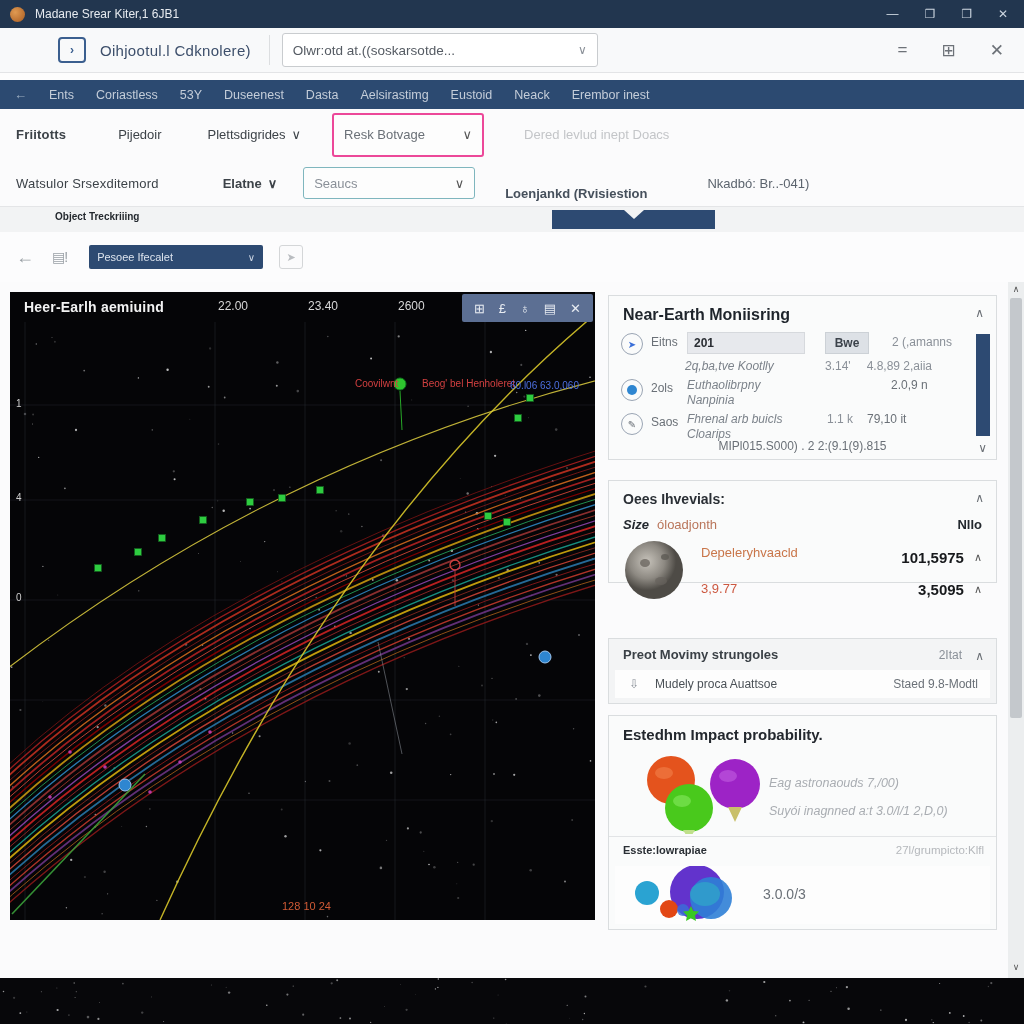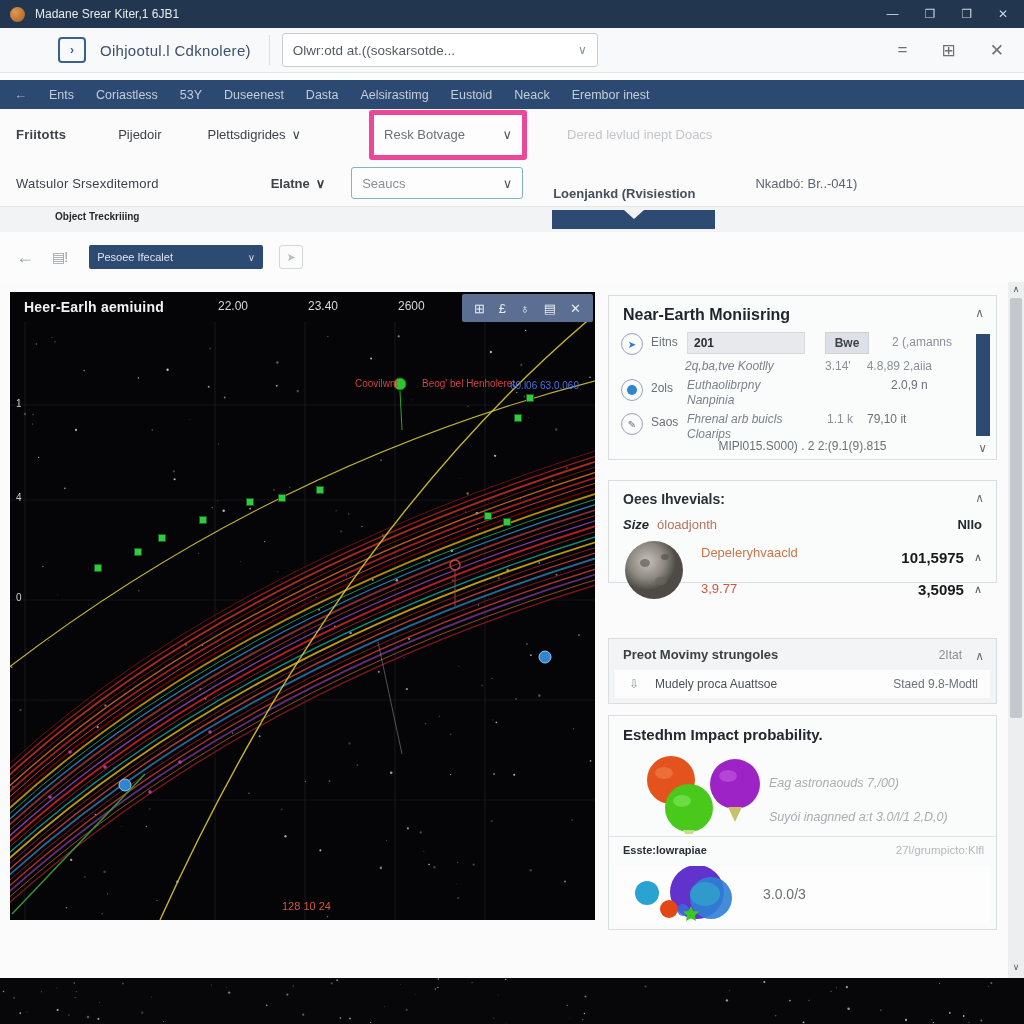--- a/index.html
+++ b/index.html
@@ -24,28 +24,28 @@
   
   .navbar{position:absolute;left:0;top:80px;width:1024px;height:29px;background:#2c4a71;display:flex;align-items:center;gap:22px;padding-left:14px;color:#c4cdd9;font-size:12.5px;box-sizing:border-box;}
   .navbar .back{font-size:13px;color:#9fb0c4;}
   .navbar .item{cursor:default;}
 
   
   .filtersrow{position:absolute;left:0;top:109px;width:1024px;height:51px;background:#fbfbfc;display:flex;align-items:center;font-size:13px;color:#3c4248;}
   .filtersrow .f1{margin-left:16px;font-weight:bold;letter-spacing:.2px;}
   .filtersrow .f2{margin-left:52px;}
   .filtersrow .f3{margin-left:46px;display:flex;align-items:center;gap:6px;}
-  .risk-dd{margin-left:68px;width:128px;height:32px;border:5px solid #ec4899;border-radius:3px;display:flex;align-items:center;padding:4px 10px;color:#6a7077;background:#fdfdfd;}
+  .risk-dd{margin-left:31px;width:128px;height:32px;border:2px solid #ec4899;border-radius:3px;display:flex;align-items:center;padding:4px 10px;color:#6a7077;background:#fdfdfd;}
   .risk-dd .chev{margin-left:auto;color:#555;}
   .filtersrow .hint{margin-left:40px;color:#c3c5c8;}
 
   
   .searchrow{position:absolute;left:0;top:160px;width:1024px;height:46px;background:#fbfbfc;display:flex;align-items:center;font-size:13px;color:#3c4248;border-bottom:1px solid #ececee;}
   .searchrow .lbl{margin-left:16px;letter-spacing:.2px;}
-  .searchrow .date{margin-left:112px;font-weight:bold;display:flex;gap:6px;align-items:center;}
+  .searchrow .date{margin-left:64px;font-weight:bold;display:flex;gap:6px;align-items:center;}
   .search-dd{margin-left:26px;width:150px;height:30px;border:1px solid #7fb6be;border-radius:3px;display:flex;align-items:center;padding:0 10px;color:#8a9098;background:#fdfdfd;}
   .search-dd .chev{margin-left:auto;color:#555;}
   .searchrow .legend{margin-left:30px;font-weight:bold;color:#46505c;margin-top:20px;}
   .searchrow .mode{margin-left:60px;color:#5c646e;}
 
   
   .tabstrip{position:absolute;left:0;top:206px;width:1024px;height:26px;background:#f2f3f4;border-top:1px solid #e4e5e7;border-bottom:1px solid #e4e5e7;}
   .tabstrip .tab-label{position:absolute;left:55px;top:4px;font-size:10px;font-weight:bold;color:#23282e;}
   .tab-indicator{position:absolute;left:552px;top:3px;width:163px;height:19px;background:#2d4a72;}
   .tab-indicator:after{content:"";position:absolute;left:72px;top:0;border-left:10px solid transparent;border-right:10px solid transparent;border-top:9px solid #f2f3f4;}
@@ -110,21 +110,21 @@
   .c3 .badge{position:absolute;right:34px;top:9px;color:#8a9098;font-size:12px;}
   .c3row{position:absolute;left:6px;right:6px;bottom:5px;height:28px;background:#fdfdfd;display:flex;align-items:center;font-size:12px;color:#4a5056;}
   .c3row .dlic{margin-left:14px;color:#8a9098;}
   .c3row .t{margin-left:16px;}
   .c3row .r{margin-left:auto;margin-right:12px;color:#6a7077;}
 
   .c4{top:433px;height:215px;}
   .c4 .title{font-size:15px;font-weight:bold;color:#23282e;padding:10px 0 0 14px;}
   .balloons{position:absolute;left:20px;top:38px;}
   .c4 .l1{position:absolute;left:160px;top:60px;color:#a9adb2;font-size:12.5px;font-style:italic;}
-  .c4 .l2{position:absolute;left:160px;top:94px;color:#a9adb2;font-size:12.5px;font-style:italic;}
+  .c4 .l2{position:absolute;left:160px;top:88px;color:#a9adb2;font-size:12.5px;font-style:italic;}
   .c4 .divider{position:absolute;left:0;top:120px;width:100%;height:1px;background:#e2e4e6;}
   .c4 .sub{position:absolute;left:14px;top:128px;font-size:11px;font-weight:bold;color:#2a2f35;}
   .c4 .subr{position:absolute;right:12px;top:128px;font-size:11.5px;color:#b5b8bc;}
   .c4 .blobbox{position:absolute;left:6px;right:6px;top:150px;height:58px;background:#fdfdfd;}
   .c4 .blobval{position:absolute;left:148px;top:20px;font-size:14px;color:#6a7077;}
 
   
   .wsb{position:absolute;right:0;top:0;width:16px;height:696px;background:#eceeef;}
   .wsb .tr{position:absolute;left:0;top:0;width:16px;height:14px;color:#555;font-size:9px;text-align:center;line-height:14px;}
   .wsb .th{position:absolute;left:2px;top:16px;width:12px;height:420px;background:#c4c8cc;border-radius:2px;}

